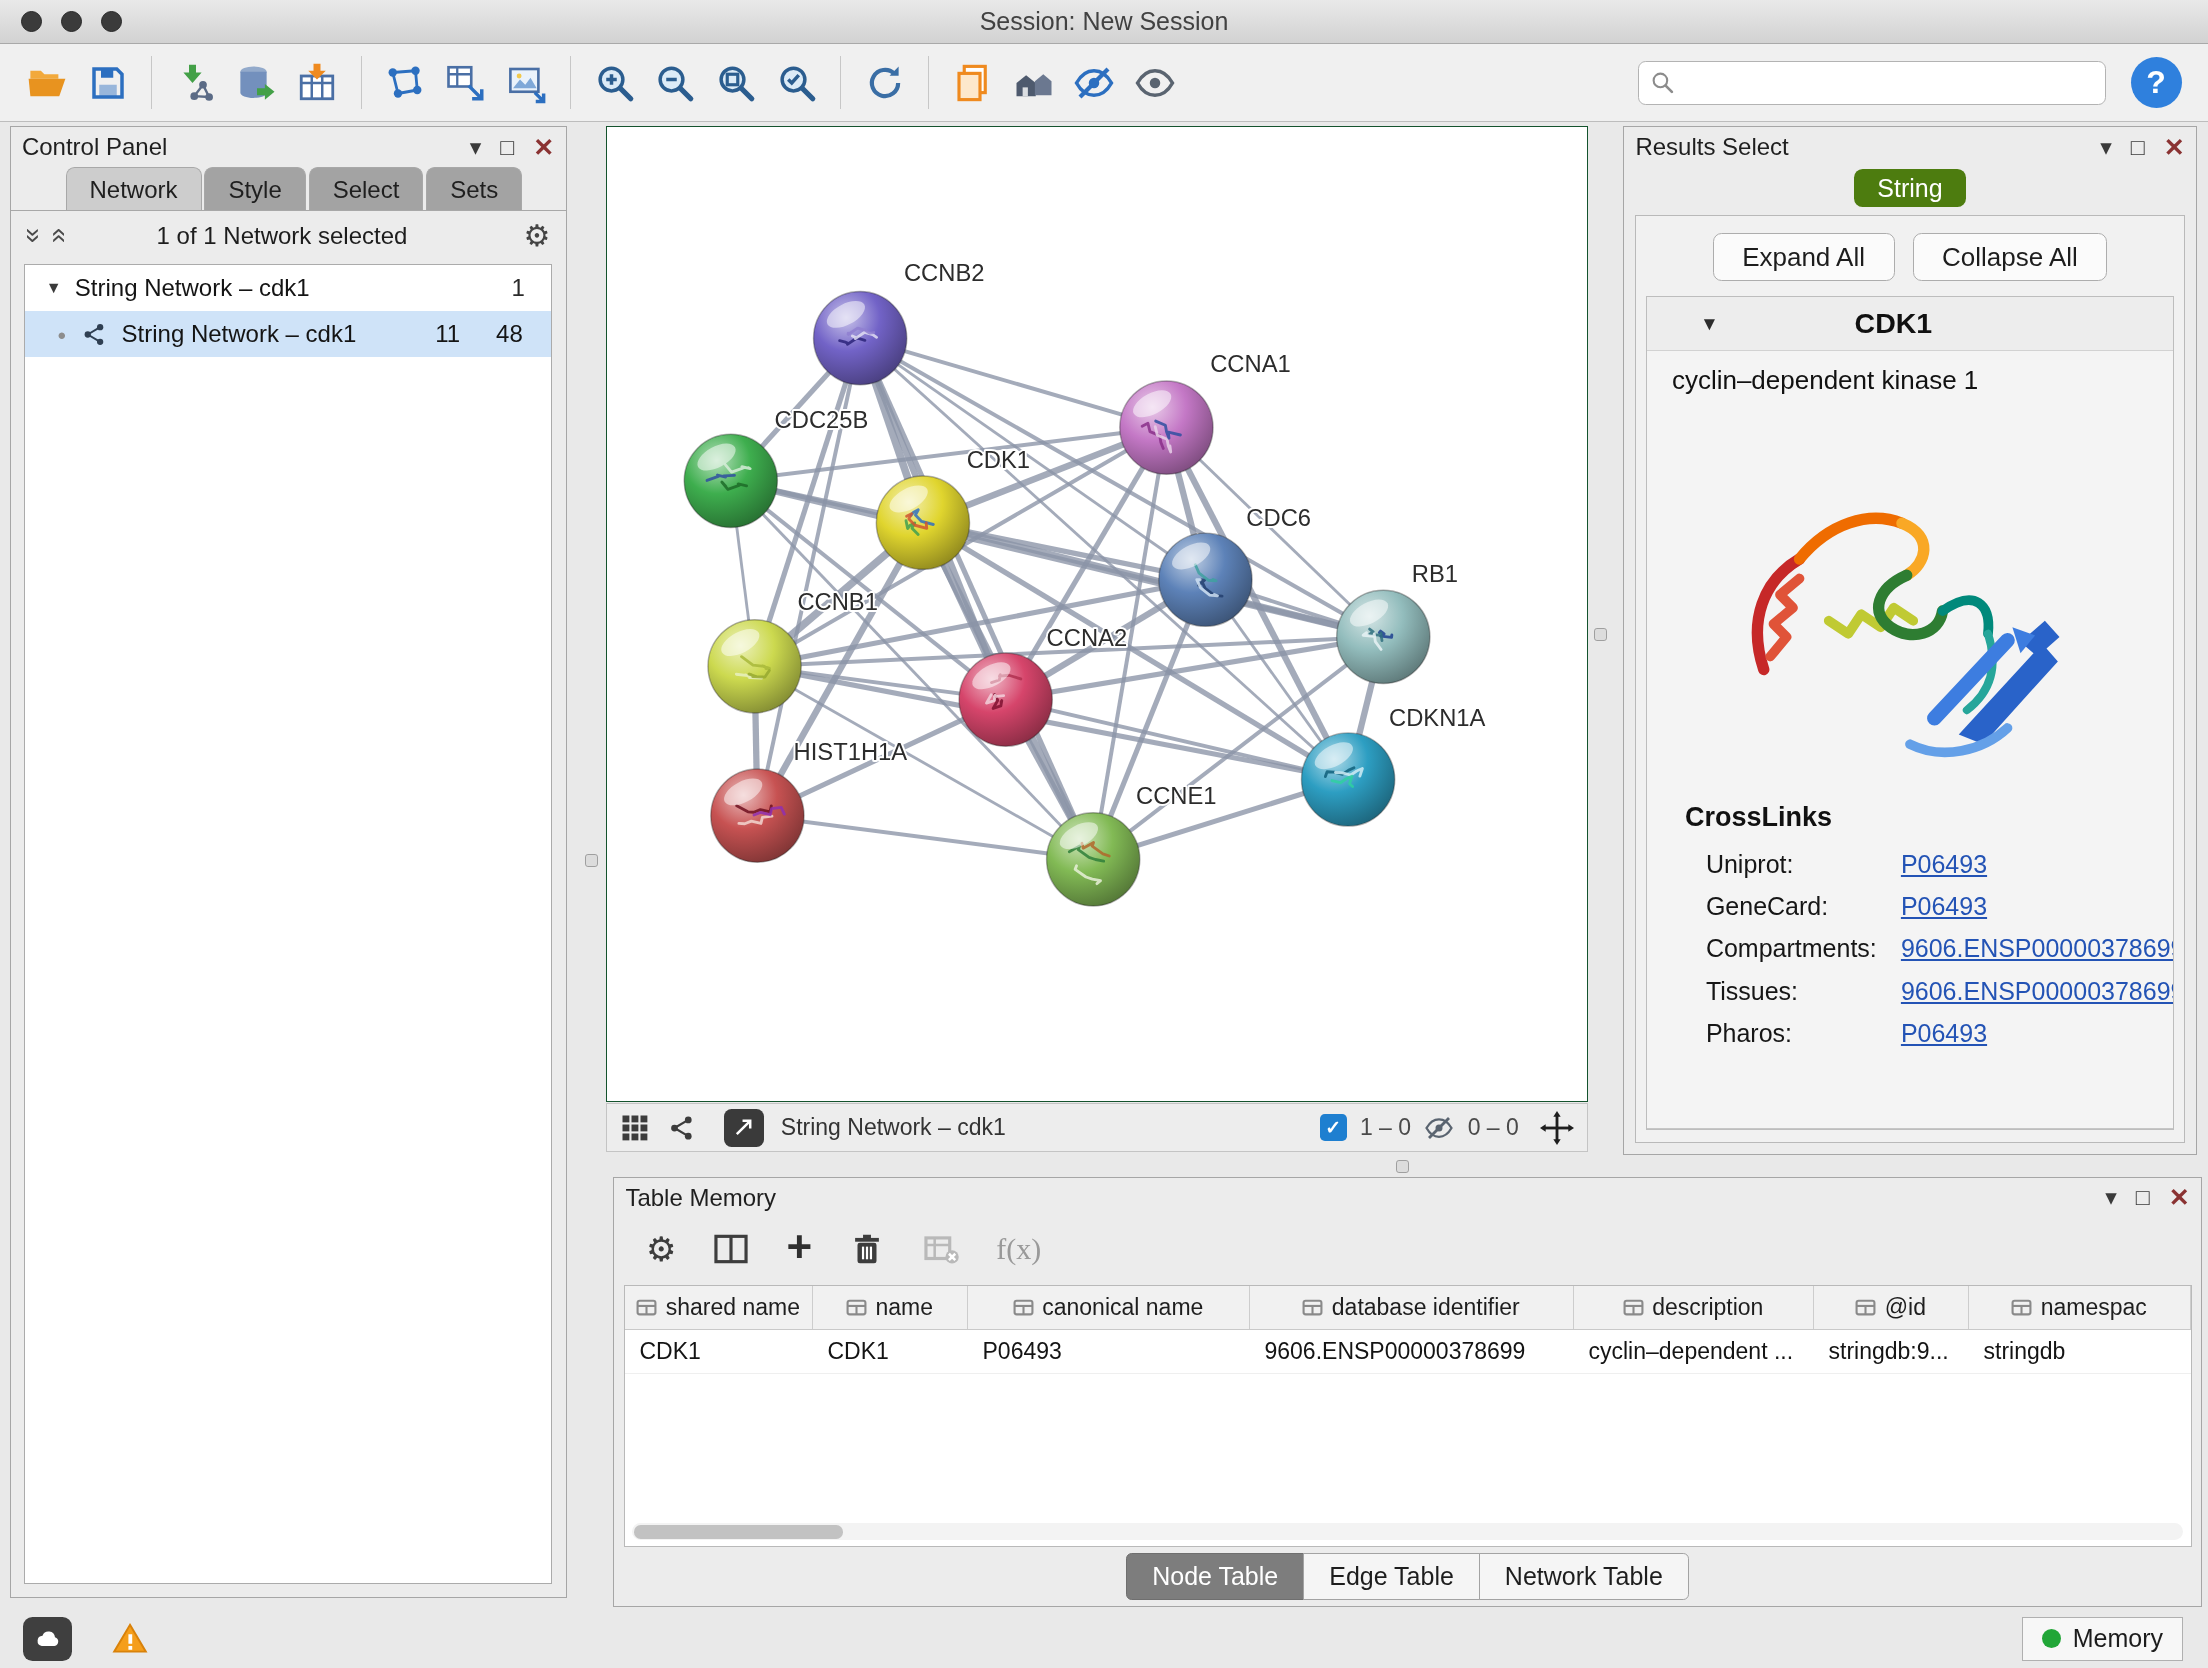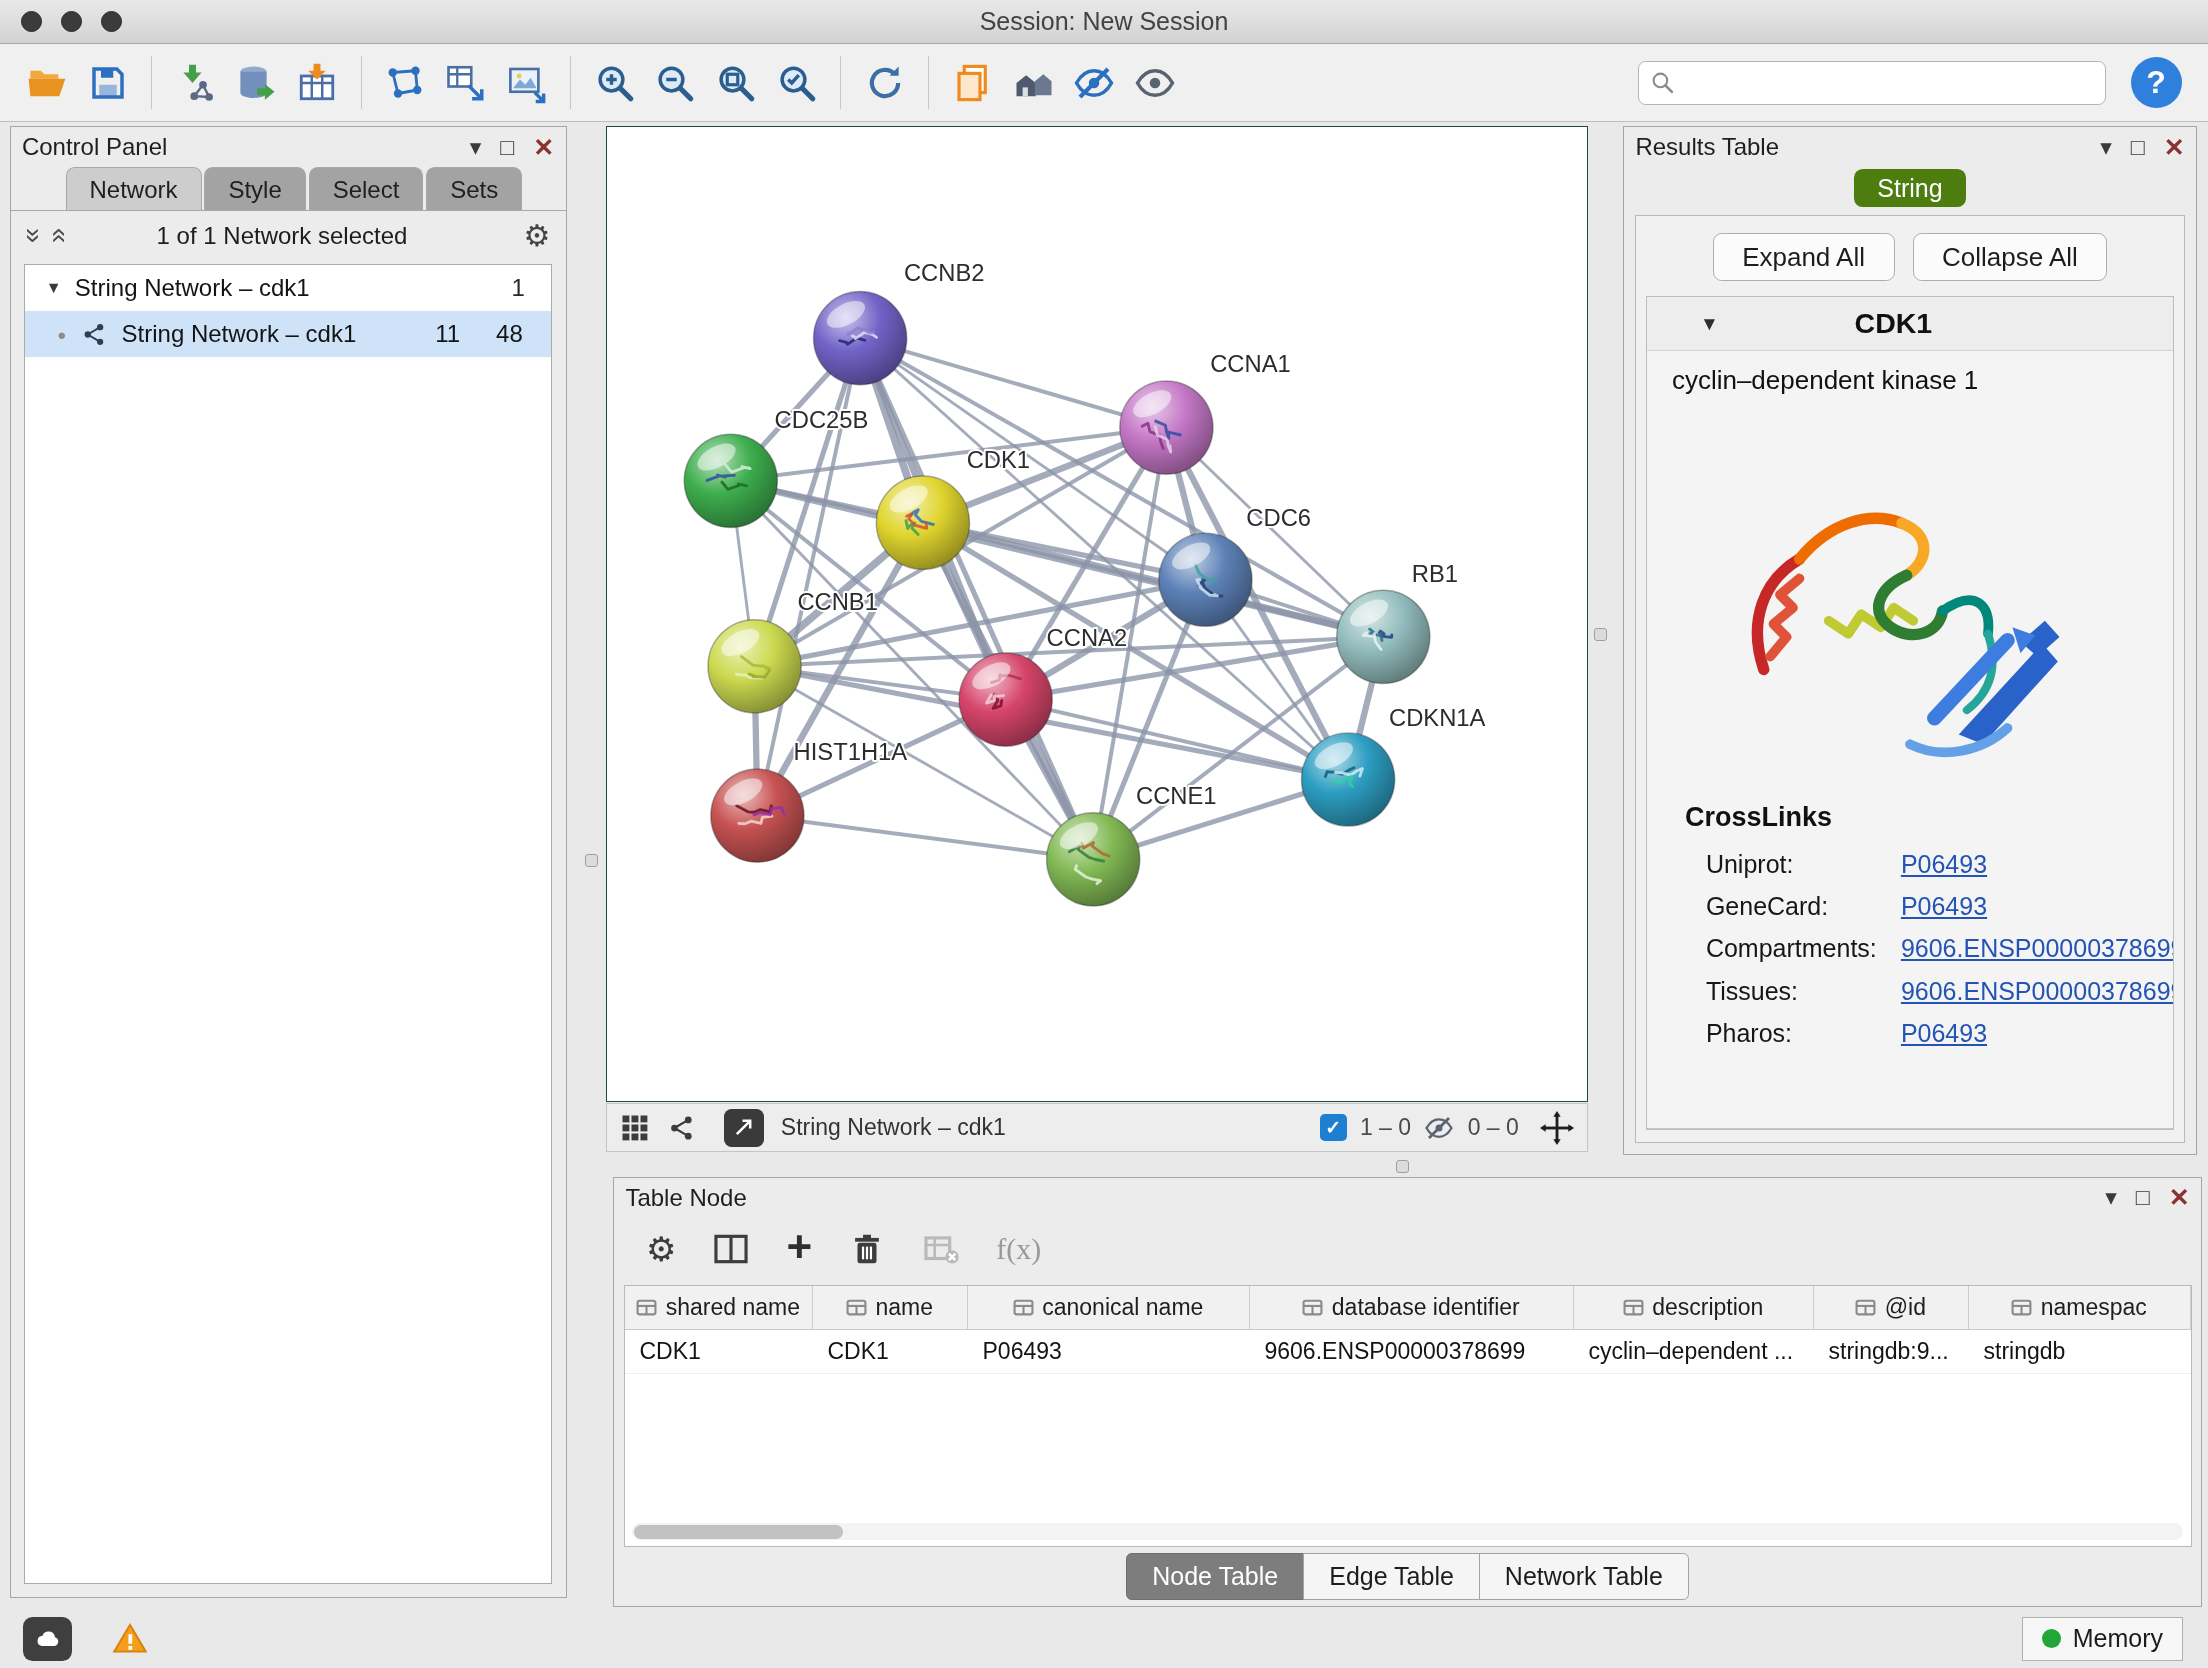--- a/index.html
+++ b/index.html
@@ -571,21 +571,21 @@
           <path d="M12 0l2.6 4h-5.2z" fill="#1e1e1e"></path>
           <path d="M12 24l2.6-4h-5.2z" fill="#1e1e1e"></path>
           <path d="M0 12l4-2.6v5.2z" fill="#1e1e1e"></path>
           <path d="M24 12l-4-2.6v5.2z" fill="#1e1e1e"></path>
         </svg>
     </div>
   </div>
 
   <div class="panel results-panel">
     <div class="phead">
-      <span class="ptitle">Results Table</span>
+      <span class="ptitle">Results Select</span>
       <span class="ph-ic">▾</span>
       <span class="ph-ic">□</span>
       <span class="ph-ic x">✕</span>
     </div>
     <div class="rp-pill">String</div>
     <div class="rp-box">
       <div class="rp-buttons">
         <div class="rp-btn">Expand All</div>
         <div class="rp-btn">Collapse All</div>
       </div>
@@ -633,21 +633,21 @@
                 <a class="cl-link">P06493</a>
               </div>
             </div>
         </div>
       </div>
     </div>
   </div>
 
   <div class="panel table-panel">
     <div class="phead">
-      <span class="ptitle">Table Node</span>
+      <span class="ptitle">Table Memory</span>
       <span class="ph-ic">▾</span>
       <span class="ph-ic">□</span>
       <span class="ph-ic x">✕</span>
     </div>
     <div class="tp-toolbar">
       <span class="tp-gear">⚙</span>
       <span class="tp-tool">
         <svg viewBox="0 0 24 24">
             <rect x="2.5" y="4" width="19" height="16" fill="none" stroke="#3d3d3d" stroke-width="2"></rect>
             <line x1="12" y1="4" x2="12" y2="20" stroke="#3d3d3d" stroke-width="2"></line>

